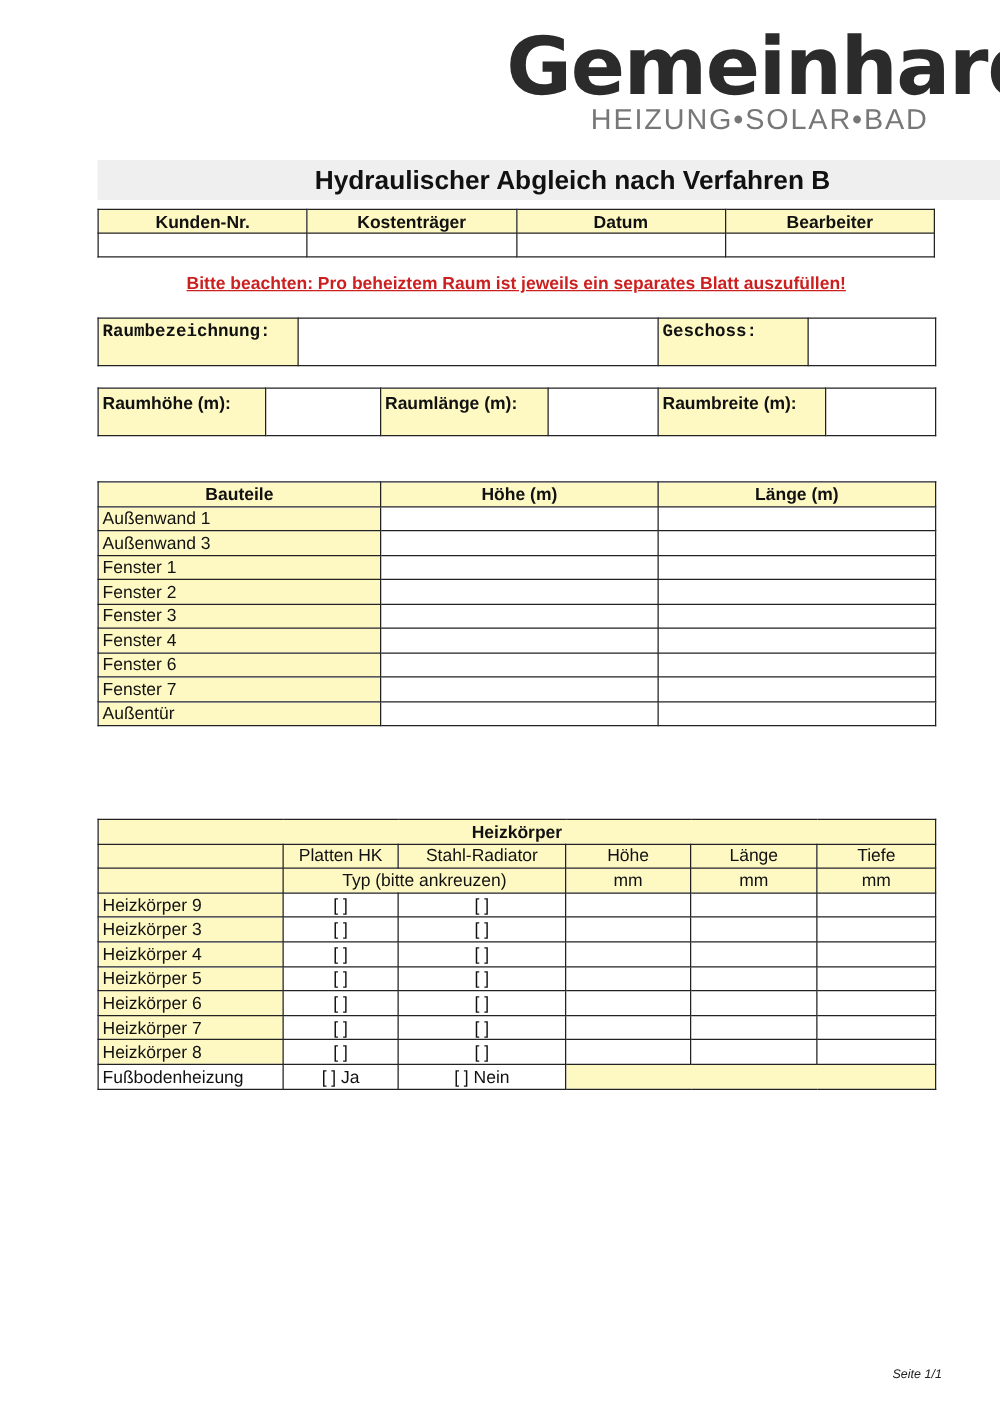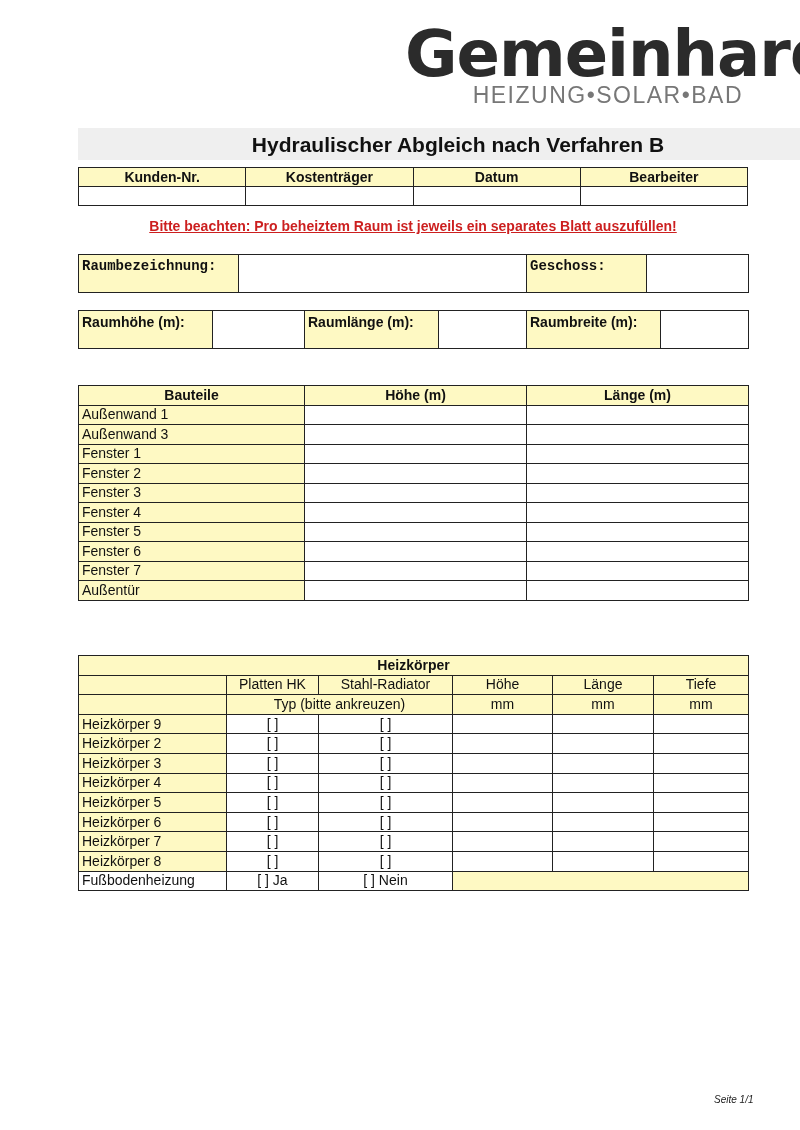--- a/index.html
+++ b/index.html
@@ -146,25 +146,20 @@
         <td class="gray">Fenster 3</td>
         <td></td>
         <td></td>
       </tr>
   <tr>
         <td class="gray">Fenster 4</td>
         <td></td>
         <td></td>
       </tr>
   <tr>
-        <td class="gray">Fenster 5</td>
-        <td></td>
-        <td></td>
-      </tr>
-  <tr>
         <td class="gray">Fenster 6</td>
         <td></td>
         <td></td>
       </tr>
   <tr>
         <td class="gray">Fenster 7</td>
         <td></td>
         <td></td>
       </tr>
   <tr>
@@ -205,28 +200,20 @@
   </tr>
   <tr>
         <td class="gray">Heizkörper 9</td>
         <td class="center">[ ]</td>
         <td class="center">[ ]</td>
         <td></td>
         <td></td>
         <td></td>
       </tr>
   <tr>
-        <td class="gray">Heizkörper 2</td>
-        <td class="center">[ ]</td>
-        <td class="center">[ ]</td>
-        <td></td>
-        <td></td>
-        <td></td>
-      </tr>
-  <tr>
         <td class="gray">Heizkörper 3</td>
         <td class="center">[ ]</td>
         <td class="center">[ ]</td>
         <td></td>
         <td></td>
         <td></td>
       </tr>
   <tr>
         <td class="gray">Heizkörper 4</td>
         <td class="center">[ ]</td>

